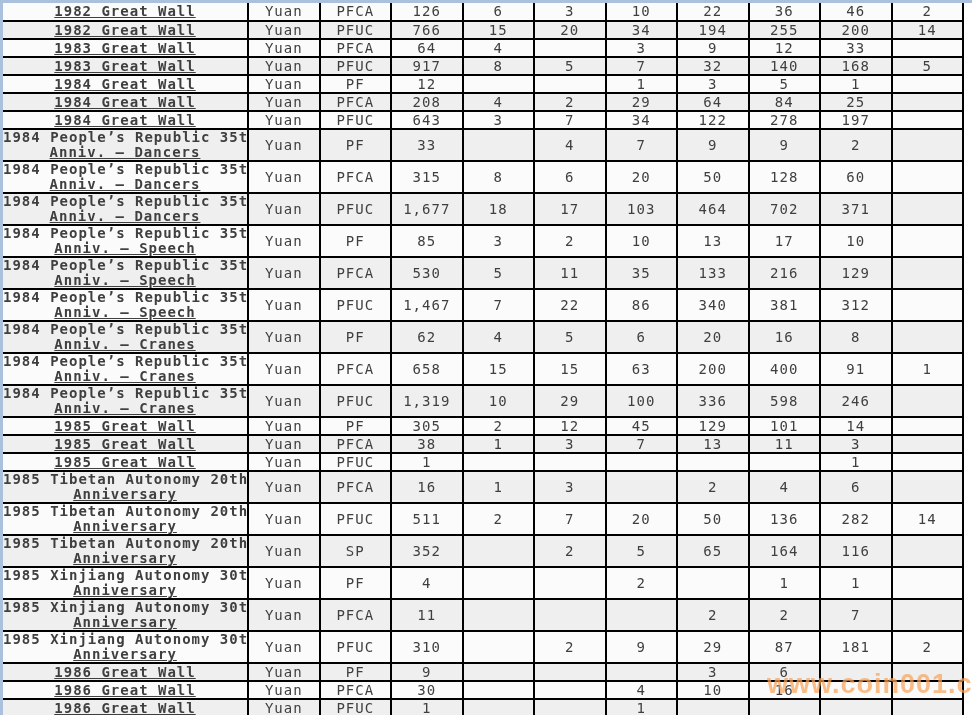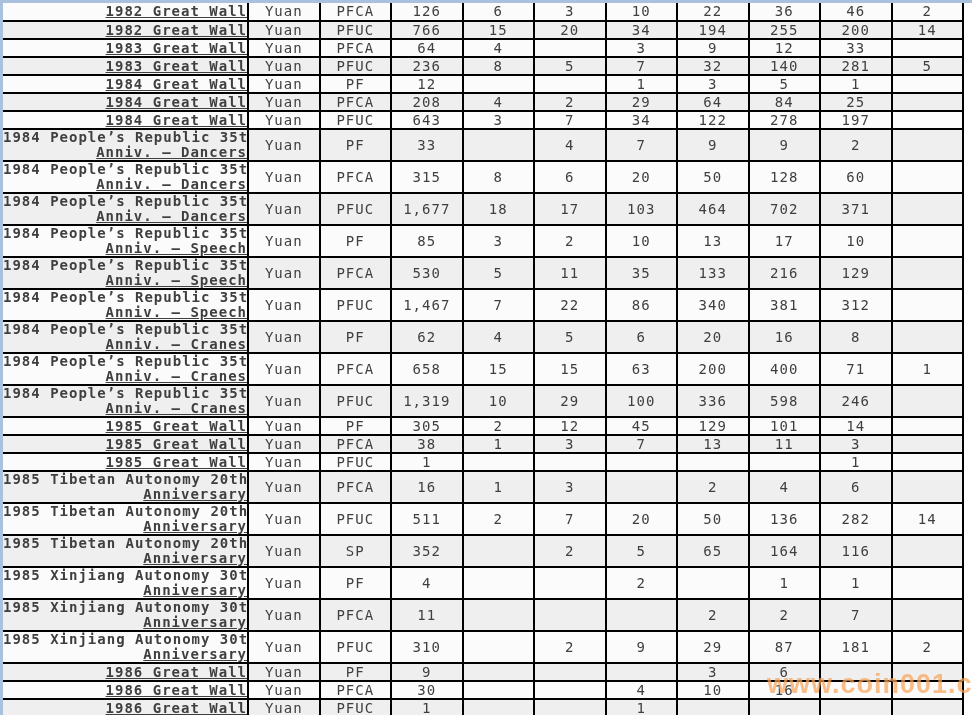--- a/index.html
+++ b/index.html
@@ -20,21 +20,21 @@
     position:absolute; top:3px; left:3px;
     border-collapse:collapse; table-layout:fixed; width:960px;
   }
   table.pop td {
     border:2px solid #000;
     text-align:center; vertical-align:middle;
     font-size:14px; line-height:15px; letter-spacing:1px;
     color:#3f3f3f; padding:0; overflow:hidden; white-space:nowrap;
   }
   table.pop tr:first-child td { border-top:none; }
-  table.pop td:first-child { border-left:none;text-align:right; }
+  table.pop td:first-child { border-left:none; }
   tr.odd  td { background:#fbfbfb; }
   tr.even td { background:#efefef; }
   tr.h1 { height:18px; }
   tr.h2 { height:32px; }
   td.name {
     font-weight:bold; color:#6e7c92; letter-spacing:0; white-space:normal;
     cursor:pointer;
   }
   td.name .u { text-decoration:underline; }
   .watermark {
@@ -102,27 +102,27 @@
         <td>3</td>
         <td>9</td>
         <td>12</td>
         <td>33</td>
         <td></td>
       </tr>
       <tr class="h1 even">
         <td class="name"><span class="u">1983 Great Wall</span></td>
         <td>Yuan</td>
         <td>PFUC</td>
-        <td>236</td>
+        <td>917</td>
         <td>8</td>
         <td>5</td>
         <td>7</td>
         <td>32</td>
         <td>140</td>
-        <td>281</td>
+        <td>168</td>
         <td>5</td>
       </tr>
       <tr class="h1 odd">
         <td class="name"><span class="u">1984 Great Wall</span></td>
         <td>Yuan</td>
         <td>PF</td>
         <td>12</td>
         <td></td>
         <td></td>
         <td>1</td>
@@ -251,21 +251,21 @@
       <tr class="h2 odd">
         <td class="name"><span>1984 People’s Republic 35th</span><br><span class="u">Anniv. – Cranes</span></td>
         <td>Yuan</td>
         <td>PFCA</td>
         <td>658</td>
         <td>15</td>
         <td>15</td>
         <td>63</td>
         <td>200</td>
         <td>400</td>
-        <td>71</td>
+        <td>91</td>
         <td>1</td>
       </tr>
       <tr class="h2 even">
         <td class="name"><span>1984 People’s Republic 35th</span><br><span class="u">Anniv. – Cranes</span></td>
         <td>Yuan</td>
         <td>PFUC</td>
         <td>1,319</td>
         <td>10</td>
         <td>29</td>
         <td>100</td>

